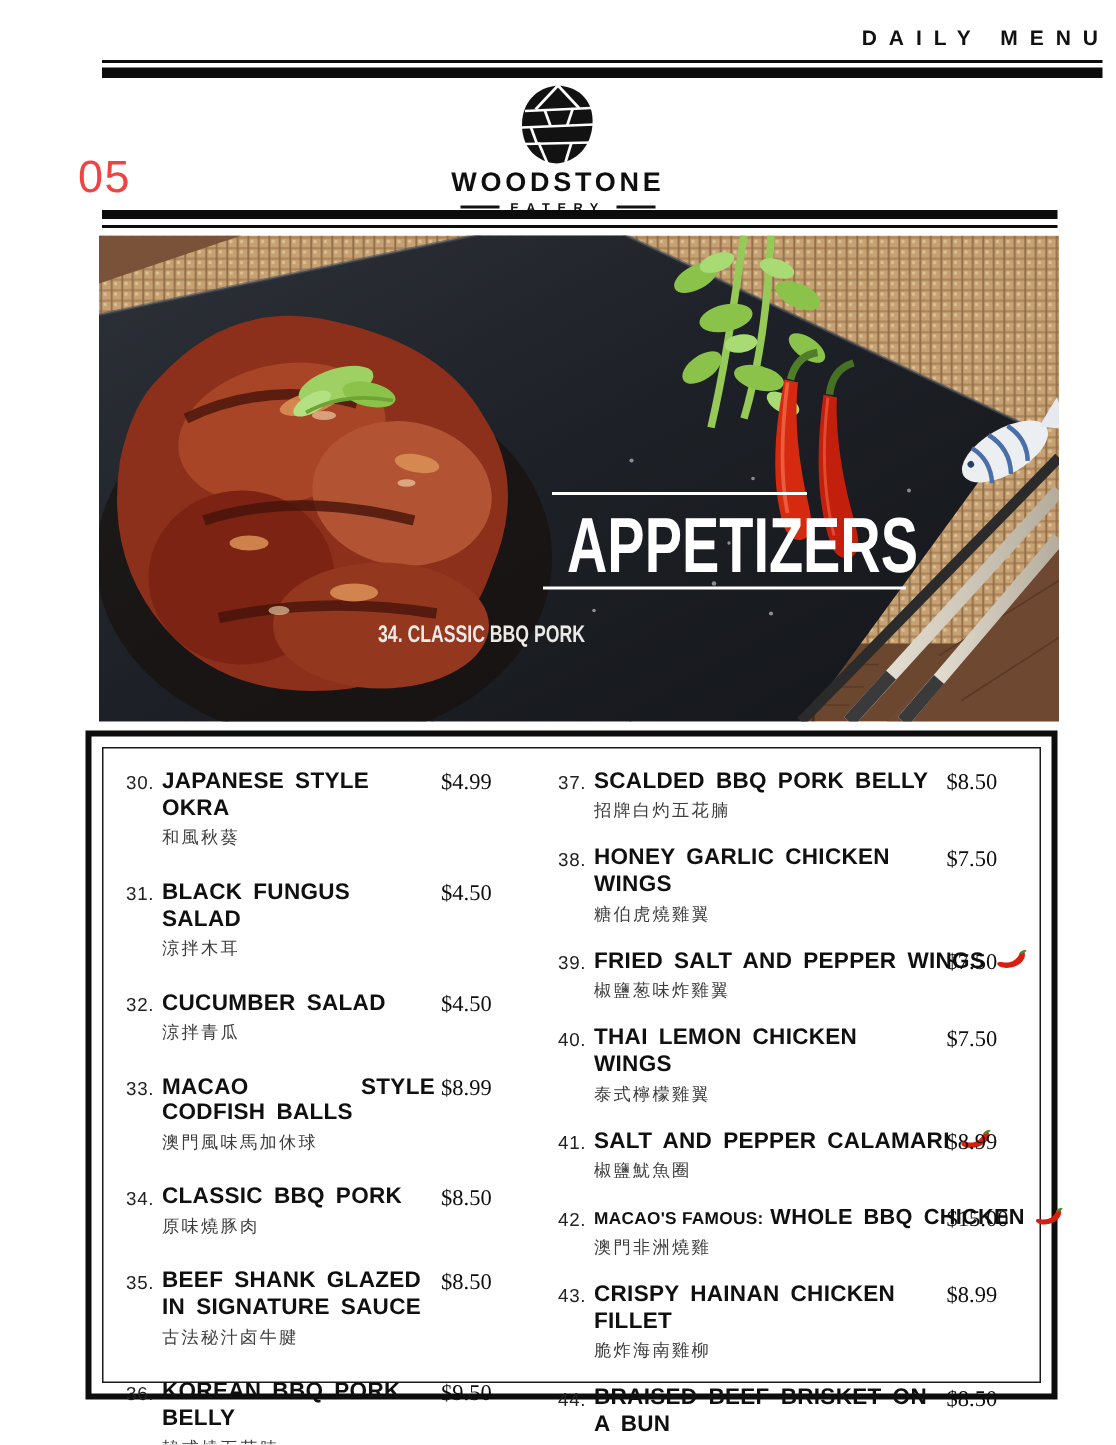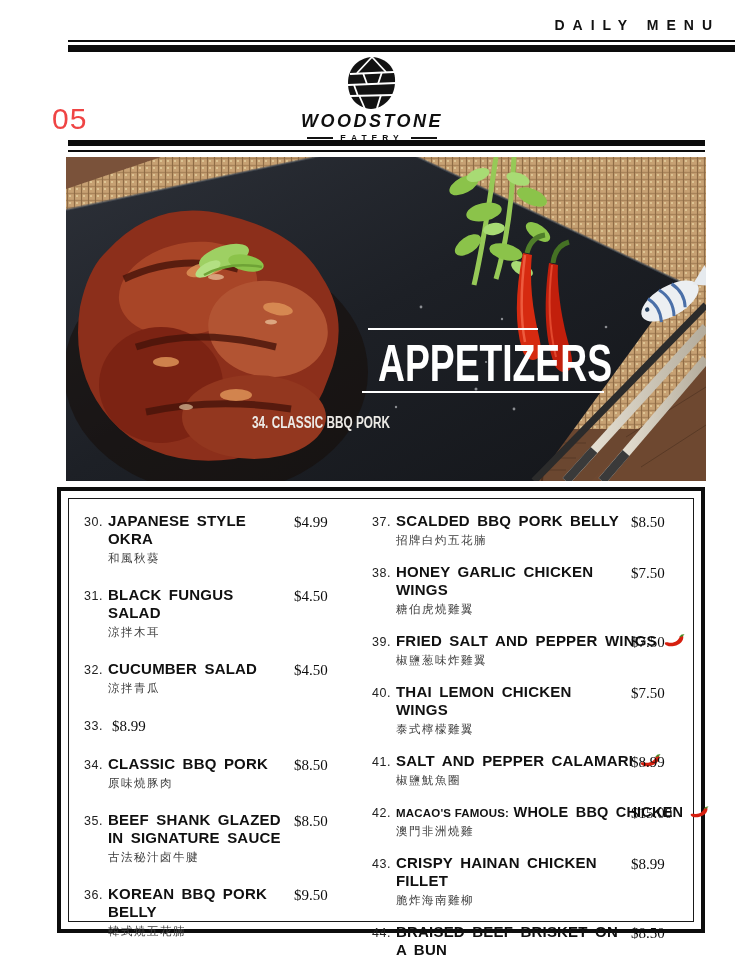--- a/index.html
+++ b/index.html
@@ -1,33 +1,33 @@
 <!DOCTYPE html>
 <html><head>
 <meta charset="utf-8">
 <style>
   html,body{margin:0;padding:0;background:#ffffff;}
   .page{position:relative;width:744px;height:963px;background:#fff;overflow:hidden;
         font-family:"Liberation Sans",sans-serif;color:#161616;}
 
   
-  .daily-menu{position:absolute;top:17px;right:24px;font-size:14px;font-weight:bold;
+  .daily-menu{position:absolute;top:17px;right:4px;font-size:14px;font-weight:bold;
               letter-spacing:8px;color:#111;}
   .rule{position:absolute;left:68px;background:#0c0c0c;}
   .rule-top-thin{top:40px;width:667px;height:2px;}
   .rule-top-thick{top:45px;width:667px;height:7px;}
   .rule-mid-thick{top:140px;width:637px;height:6px;}
   .rule-mid-thin{top:150px;width:637px;height:2px;}
 
   .page-number{position:absolute;left:52px;top:102px;font-size:30px;font-weight:300;
                color:#ef4444;letter-spacing:1px;}
 
   .brand{position:absolute;left:0;top:56px;width:744px;text-align:center;}
   .brand-icon{display:block;margin:0 auto;}
-  .brand-name{font-size:18px;font-weight:bold;letter-spacing:2.5px;color:#0f0f0f;margin-top:1px;font-style:italic;}
+  .brand-name{font-size:18px;font-weight:bold;letter-spacing:2.5px;color:#0f0f0f;margin-top:1px;}
   .brand-sub{display:flex;align-items:center;justify-content:center;gap:7px;margin-top:1px;}
   .brand-sub .dash{width:26px;height:1.5px;background:#111;}
   .brand-sub .txt{font-size:8.5px;font-weight:bold;letter-spacing:5px;color:#111;text-align:right;}
 
   
   .hero{position:absolute;left:66px;top:157px;width:640px;height:324px;}
   .hero svg{display:block;}
 
   
   .menu-box{position:absolute;left:57px;top:487px;width:648px;height:446px;
@@ -266,20 +266,24 @@
           <span class="num">32.</span>
           <span class="nameblock">
             <span class="name">CUCUMBER SALAD</span>
             <span class="cn">涼拌青瓜</span>
           </span>
           <span class="price">$4.50</span>
         </div>
 
         <div class="item justify">
           <span class="num">33.</span>
+          <span class="nameblock">
+            <span class="name">MACAO STYLE CODFISH BALLS</span>
+            <span class="cn">澳門風味馬加休球</span>
+          </span>
           <span class="price">$8.99</span>
         </div>
 
         <div class="item">
           <span class="num">34.</span>
           <span class="nameblock">
             <span class="name">CLASSIC BBQ PORK</span>
             <span class="cn">原味燒豚肉</span>
           </span>
           <span class="price">$8.50</span>

